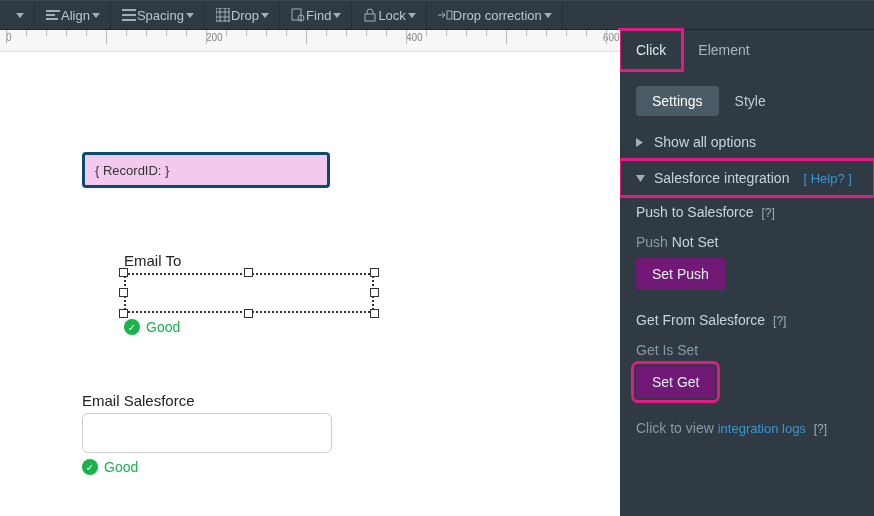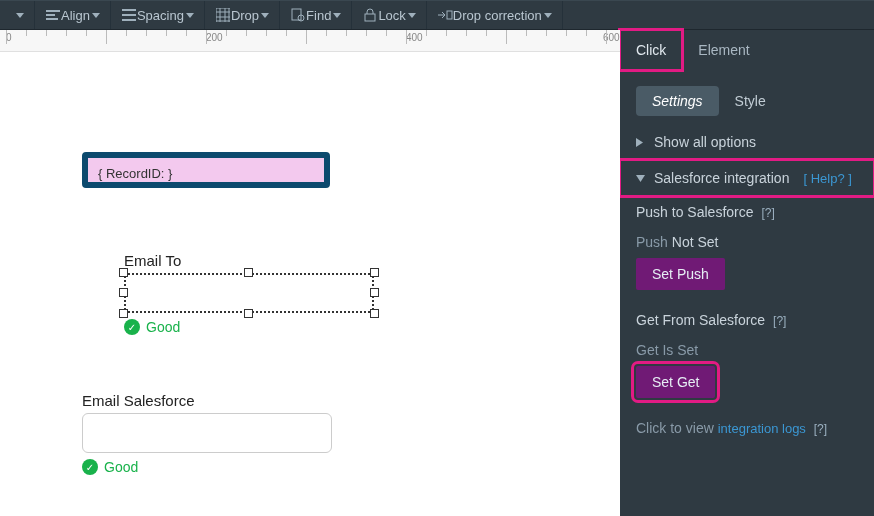--- a/index.html
+++ b/index.html
@@ -11,40 +11,40 @@
   .toolbar .caret { margin-left: 2px; }
   .caret svg, .tri svg { display:block; }
   .main { flex: 1; display: flex; min-height: 0; }
   .canvas-wrap { width: 620px; display: flex; flex-direction: column; background: #fff; position: relative; }
   .ruler { height: 22px; background: #f7f7f7; border-bottom: 1px solid #e0e0e0; position: relative; overflow: hidden; font-size: 10px; color: #888; }
   .ruler .tick { position: absolute; top: 0; width: 1px; background: #bbb; }
   .ruler .tick.minor { height: 6px; }
   .ruler .tick.major { height: 14px; }
   .ruler .rlabel { position: absolute; top: 2px; }
   .canvas { flex: 1; background: #fff; position: relative; }
-  .record-pill { position: absolute; left: 82px; top: 100px; width: 248px; height: 36px; background: #f3c9ee; border: 6px solid #0c4a6e; border-radius: 4px; color: #333; font-size: 13px; padding: 8px 10px; font-family: "Courier New", monospace; }
+  .record-pill { position: absolute; left: 82px; top: 100px; width: 248px; height: 36px; background: #f3c9ee; border: 3px solid #0c4a6e; border-radius: 4px; color: #333; font-size: 13px; padding: 8px 10px; font-family: "Courier New", monospace; }
   .blk { position: absolute; left: 82px; width: 250px; }
   .blk.emailto { top: 200px; margin-left: 42px; }
   .blk.emailadd { top: 340px; }
   .blk .lbl { font-size: 15px; color: #222; margin-bottom: 4px; }
   .blk .sel-box { position: relative; width: 250px; height: 40px; }
   .blk .plain-input { width: 250px; height: 40px; border: 1px solid #ccc; border-radius: 6px; background: #fff; }
   .sel-border { position:absolute; left:0; top:0; right:0; bottom:0; }
   .sel-border .dots-h { position:absolute; left:0; right:0; height:0; border-top: 2px dotted #333; }
   .sel-border .dots-v { position:absolute; top:0; bottom:0; width:0; border-left: 2px dotted #333; }
   .handle { position:absolute; width:9px; height:9px; background:#fff; border:1px solid #333; }
   .good { display:flex; align-items:center; gap:6px; color:#19b24b; font-size:14px; margin-top:6px; }
   .good .gicon { width:16px; height:16px; border-radius:50%; background:#19b24b; display:flex; align-items:center; justify-content:center; color:#fff; font-size:10px; }
   .panel { width: 254px; background:#2f3a42; color:#c9d3db; display:flex; flex-direction:column; font-size:14px; }
   .panel .ptabs { display:flex; height:40px; }
   .panel .ptab { padding:0 16px; display:flex; align-items:center; cursor:pointer; color:#a9b7c2; }
   .panel .ptab.active { color:#e1e8ee; }
   .panel .subtabs { display:flex; padding: 16px 16px 8px 16px; gap:0; }
   .panel .stab { padding:7px 16px; font-size:14px; cursor:pointer; color:#c1ccd4; }
-  .panel .stab.active { background:#4a5b66; border-radius:4px; color:#fff;font-style:italic; }
+  .panel .stab.active { background:#4a5b66; border-radius:4px; color:#fff; }
   .panel .acc-row { display:flex; align-items:center; gap:8px; padding:10px 16px; cursor:pointer; }
   .panel .tri { width:10px; display:flex; align-items:center; }
   .panel .link { color:#3b97d3; font-size:13px; }
   .panel .muted { color:#899aa8; }
   .panel .pbtn { display:inline-block; background:#701a75; color:#e6eef4; padding:8px 16px; border-radius:2px; cursor:pointer; font-size:14px; margin-top:8px; }
   .panel .grp { padding: 8px 16px 14px 16px; }
   .panel .hq { color:#9bb0c0; font-size:12px; margin-left:4px; }
   .hl { outline: 3px solid #e21b84; outline-offset: -1px; }
   .hl2 { outline: 3px solid #e21b84; outline-offset: 2px; }
 </style>

